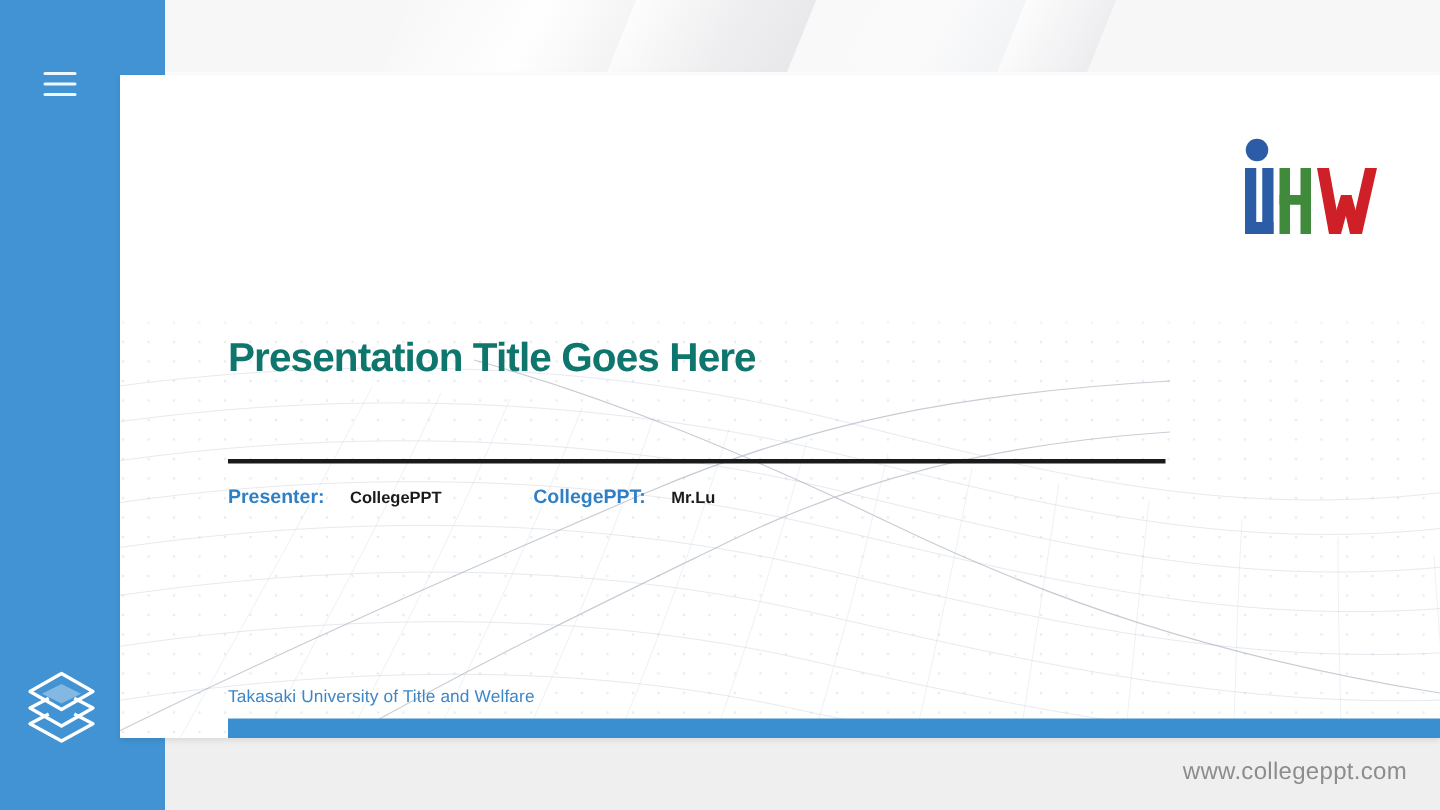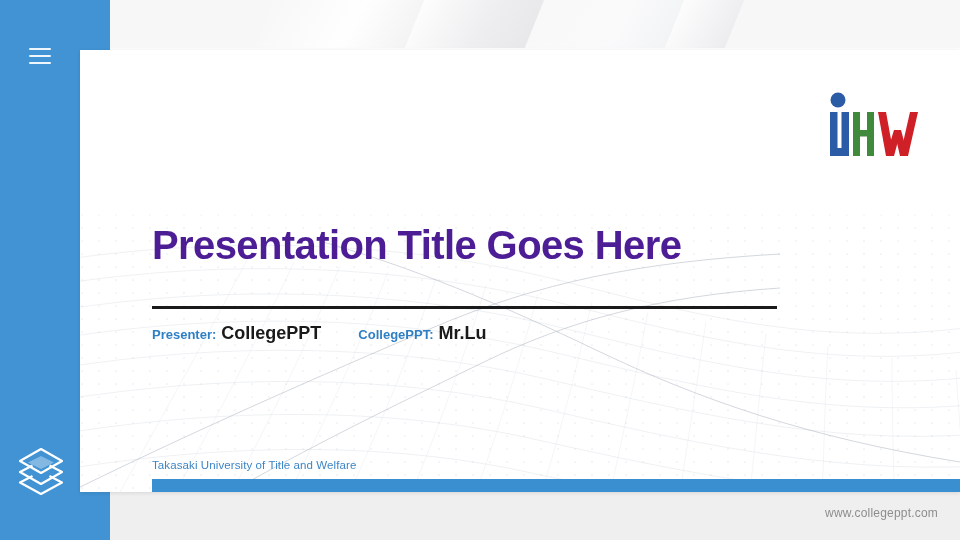--- a/index.html
+++ b/index.html
@@ -47,21 +47,21 @@
   
   .bottom-strip {
     position: absolute;
     left: 110px; top: 492px;
     width: 850px; height: 48px;
     background: #efefef;
   }
   .site-url {
     position: absolute;
     right: 22px; top: 506px;
-    font-size: 12px;
+    font-size: 16px;
     color: #8d8d8d;
     letter-spacing: .2px;
   }
 
   
   .sidebar {
     position: absolute;
     left: 0; top: 0;
     width: 110px; height: 540px;
     background: #4193d4;
@@ -107,50 +107,51 @@
 
   .logo {
     position: absolute;
     right: 42px; top: 40px;
     width: 92px; height: 72px;
   }
 
   .title {
     position: absolute;
     left: 72px; top: 173px;
-    font-size: 40px;
+    font-size: 27px;
     font-weight: bold;
-    color: #4c1d95;
+    color: #0f766e;
     letter-spacing: -.6px;
     white-space: nowrap;
   }
 
   .divider {
     position: absolute;
     left: 72px; top: 256px;
     width: 625px; height: 3px;
     background: #1a1a1a;
   }
 
   .meta {
     position: absolute;
     left: 72px; top: 273px;
     display: flex;
     align-items: baseline;
     white-space: nowrap;
+    gap: 12px;
   }
   .meta .label {
     color: #2f7fc4;
     font-weight: bold;
     font-size: 13px;
   }
   .meta .value {
     color: #1a1a1a;
     font-weight: bold;
-    font-size: 18px;
+    font-size: 11px;
     margin-left: 5px;
   }
   .meta .gap { width: 37px; }
 
   .org {
     position: absolute;
     left: 72px; top: 409px;
     font-size: 11.5px;
     color: #3d86c6;
     letter-spacing: .1px;

